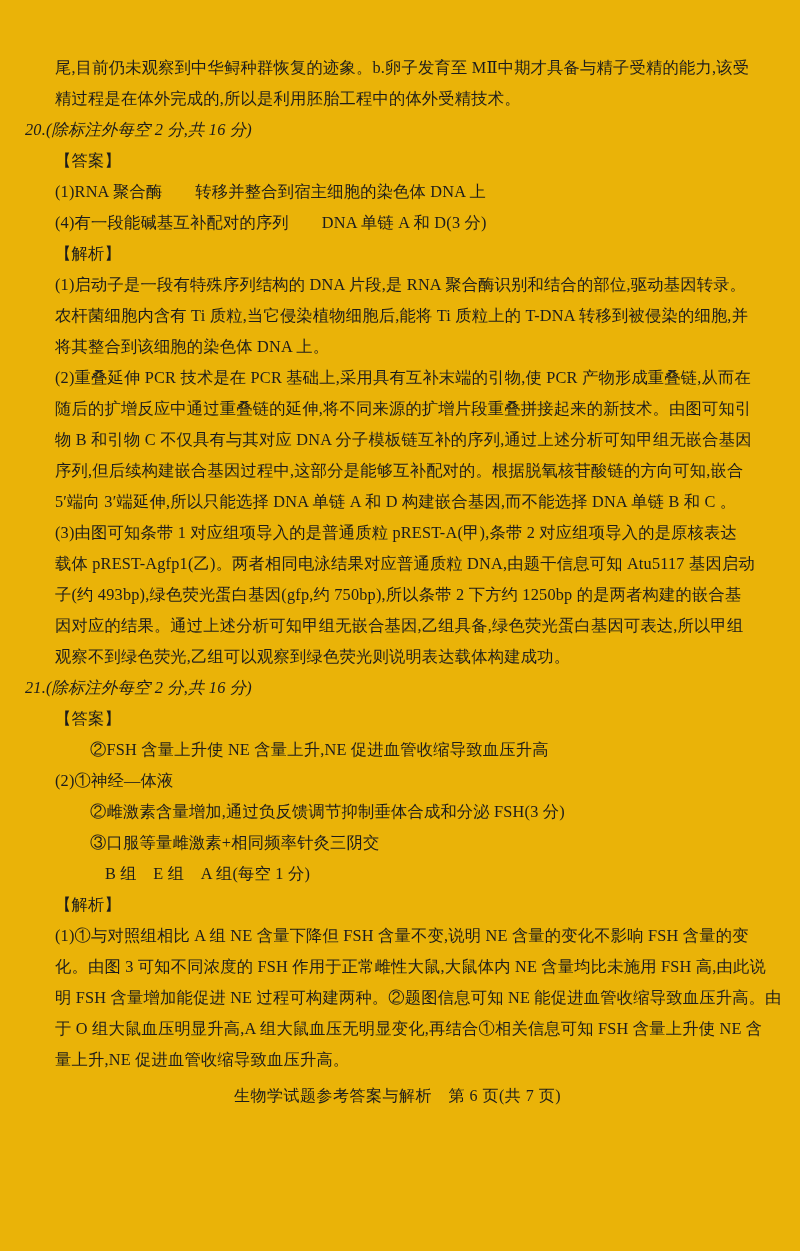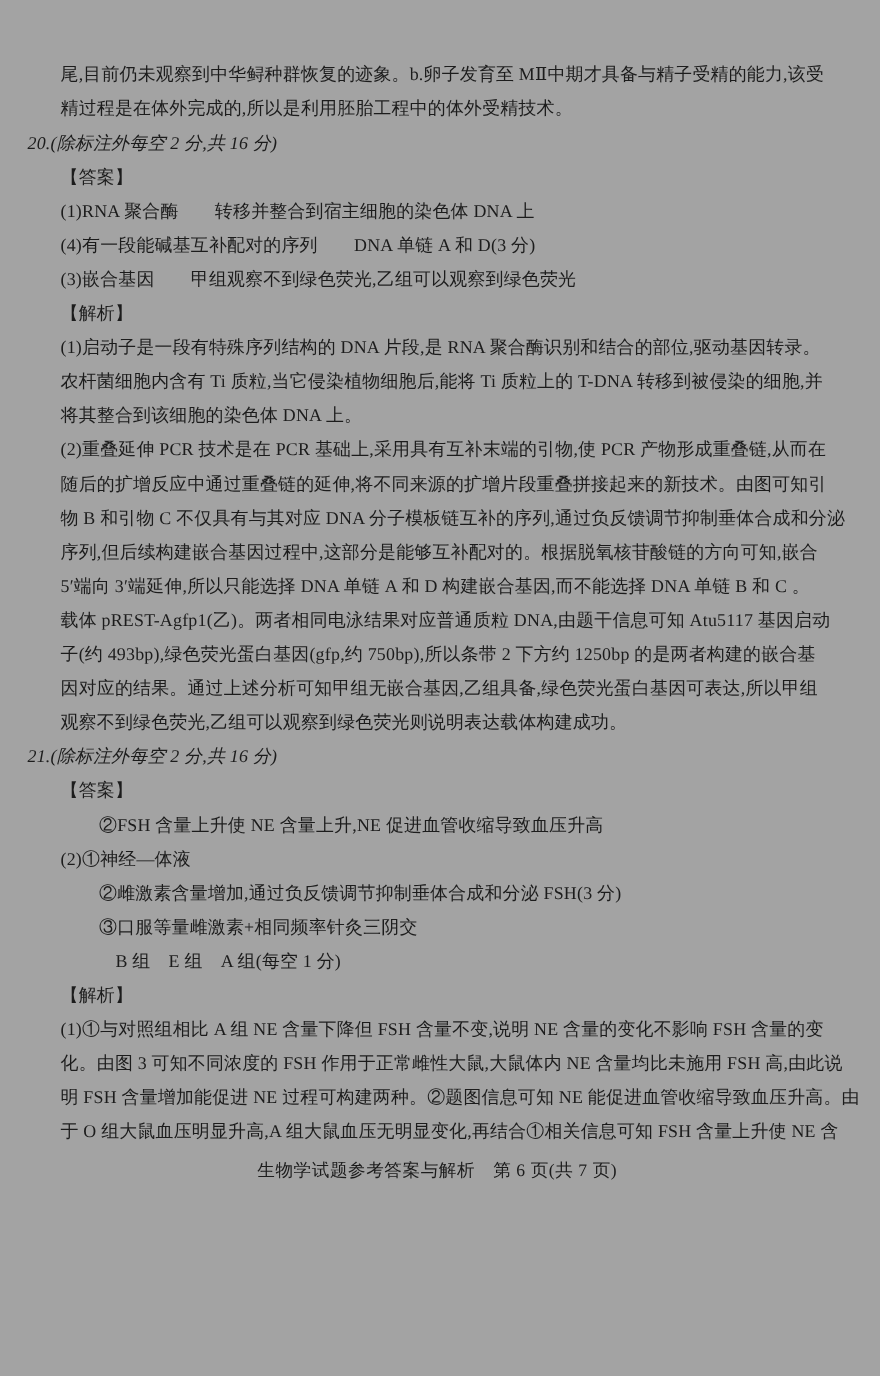--- a/index.html
+++ b/index.html
@@ -5,21 +5,21 @@
 <style>
   html, body {
     margin: 0;
     padding: 0;
     background: #ffffff;
   }
   .page {
     position: relative;
     width: 800px;
     height: 1251px;
-    background: #a3a3a3;
+    background: #eab308;
     overflow: hidden;
     box-sizing: border-box;
     padding: 52px 30px 0 25px;
     font-family: "Liberation Serif", "DejaVu Serif", serif;
     color: #1c1c1c;
   }
   .lines {
     width: 745px;
   }
   .line {
@@ -48,41 +48,42 @@
 <body>
 
 <div class="page">
   <div class="lines" id="lines-container">
       <div class="line indent-1">尾,目前仍未观察到中华鲟种群恢复的迹象。b.卵子发育至 MⅡ中期才具备与精子受精的能力,该受</div>
       <div class="line indent-1">精过程是在体外完成的,所以是利用胚胎工程中的体外受精技术。</div>
       <div class="line indent-0">20.(除标注外每空 2 分,共 16 分)</div>
       <div class="line indent-1">【答案】</div>
       <div class="line indent-1">(1)RNA 聚合酶　　转移并整合到宿主细胞的染色体 DNA 上</div>
       <div class="line indent-1">(4)有一段能碱基互补配对的序列　　DNA 单链 A 和 D(3 分)</div>
-      <div class="line indent-1">(3)嵌合基因　　甲组观察不到绿色荧光,乙组可以观察到绿色荧光</div>
       <div class="line indent-1">【解析】</div>
       <div class="line indent-1">(1)启动子是一段有特殊序列结构的 DNA 片段,是 RNA 聚合酶识别和结合的部位,驱动基因转录。</div>
       <div class="line indent-1">农杆菌细胞内含有 Ti 质粒,当它侵染植物细胞后,能将 Ti 质粒上的 T-DNA 转移到被侵染的细胞,并</div>
       <div class="line indent-1">将其整合到该细胞的染色体 DNA 上。</div>
       <div class="line indent-1">(2)重叠延伸 PCR 技术是在 PCR 基础上,采用具有互补末端的引物,使 PCR 产物形成重叠链,从而在</div>
       <div class="line indent-1">随后的扩增反应中通过重叠链的延伸,将不同来源的扩增片段重叠拼接起来的新技术。由图可知引</div>
-      <div class="line indent-1">物 B 和引物 C 不仅具有与其对应 DNA 分子模板链互补的序列,通过负反馈调节抑制垂体合成和分泌</div>
+      <div class="line indent-1">物 B 和引物 C 不仅具有与其对应 DNA 分子模板链互补的序列,通过上述分析可知甲组无嵌合基因</div>
       <div class="line indent-1">序列,但后续构建嵌合基因过程中,这部分是能够互补配对的。根据脱氧核苷酸链的方向可知,嵌合</div>
       <div class="line indent-1">5′端向 3′端延伸,所以只能选择 DNA 单链 A 和 D 构建嵌合基因,而不能选择 DNA 单链 B 和 C 。</div>
+      <div class="line indent-1">(3)由图可知条带 1 对应组项导入的是普通质粒 pREST-A(甲),条带 2 对应组项导入的是原核表达</div>
       <div class="line indent-1">载体 pREST-Agfp1(乙)。两者相同电泳结果对应普通质粒 DNA,由题干信息可知 Atu5117 基因启动</div>
       <div class="line indent-1">子(约 493bp),绿色荧光蛋白基因(gfp,约 750bp),所以条带 2 下方约 1250bp 的是两者构建的嵌合基</div>
       <div class="line indent-1">因对应的结果。通过上述分析可知甲组无嵌合基因,乙组具备,绿色荧光蛋白基因可表达,所以甲组</div>
       <div class="line indent-1">观察不到绿色荧光,乙组可以观察到绿色荧光则说明表达载体构建成功。</div>
       <div class="line indent-0">21.(除标注外每空 2 分,共 16 分)</div>
       <div class="line indent-1">【答案】</div>
       <div class="line indent-2">②FSH 含量上升使 NE 含量上升,NE 促进血管收缩导致血压升高</div>
       <div class="line indent-1">(2)①神经—体液</div>
       <div class="line indent-2">②雌激素含量增加,通过负反馈调节抑制垂体合成和分泌 FSH(3 分)</div>
       <div class="line indent-2">③口服等量雌激素+相同频率针灸三阴交</div>
       <div class="line indent-3">B 组　E 组　A 组(每空 1 分)</div>
       <div class="line indent-1">【解析】</div>
       <div class="line indent-1">(1)①与对照组相比 A 组 NE 含量下降但 FSH 含量不变,说明 NE 含量的变化不影响 FSH 含量的变</div>
       <div class="line indent-1">化。由图 3 可知不同浓度的 FSH 作用于正常雌性大鼠,大鼠体内 NE 含量均比未施用 FSH 高,由此说</div>
       <div class="line indent-1">明 FSH 含量增加能促进 NE 过程可构建两种。②题图信息可知 NE 能促进血管收缩导致血压升高。由</div>
       <div class="line indent-1">于 O 组大鼠血压明显升高,A 组大鼠血压无明显变化,再结合①相关信息可知 FSH 含量上升使 NE 含</div>
+      <div class="line indent-1">量上升,NE 促进血管收缩导致血压升高。</div>
     </div>
   <div class="footer">生物学试题参考答案与解析　第 6 页(共 7 页)</div>
 </div>
 
 </body></html>

